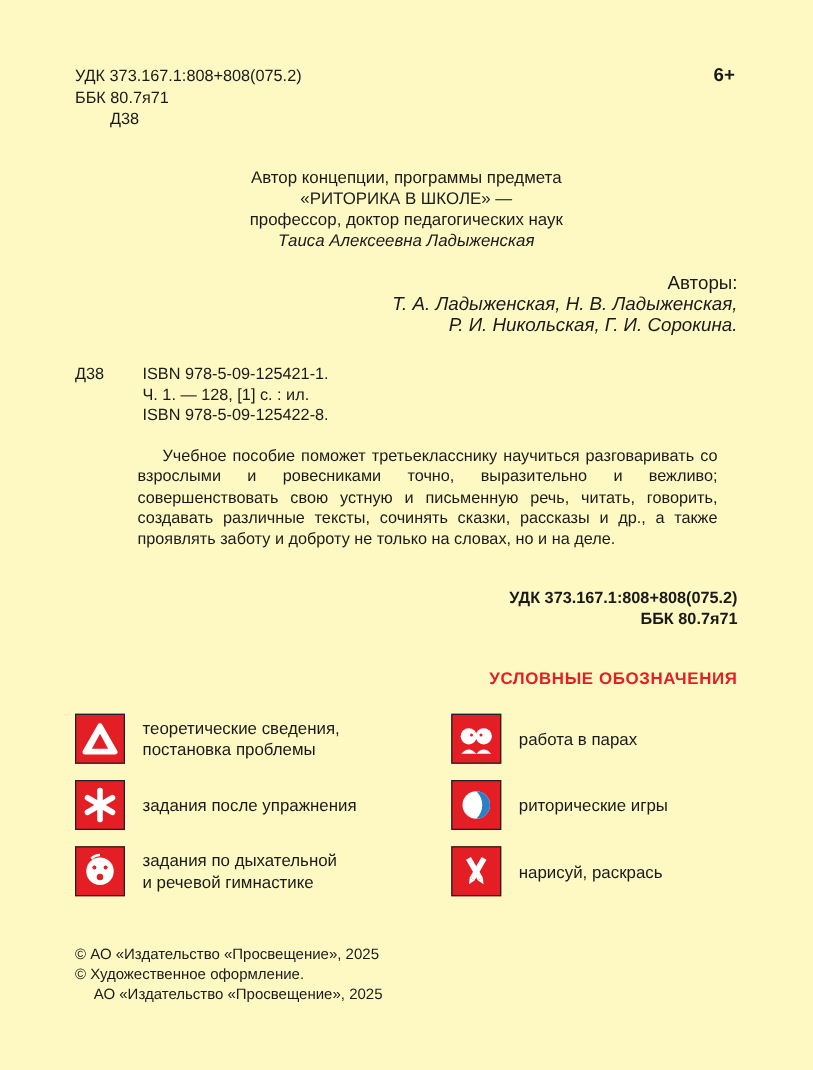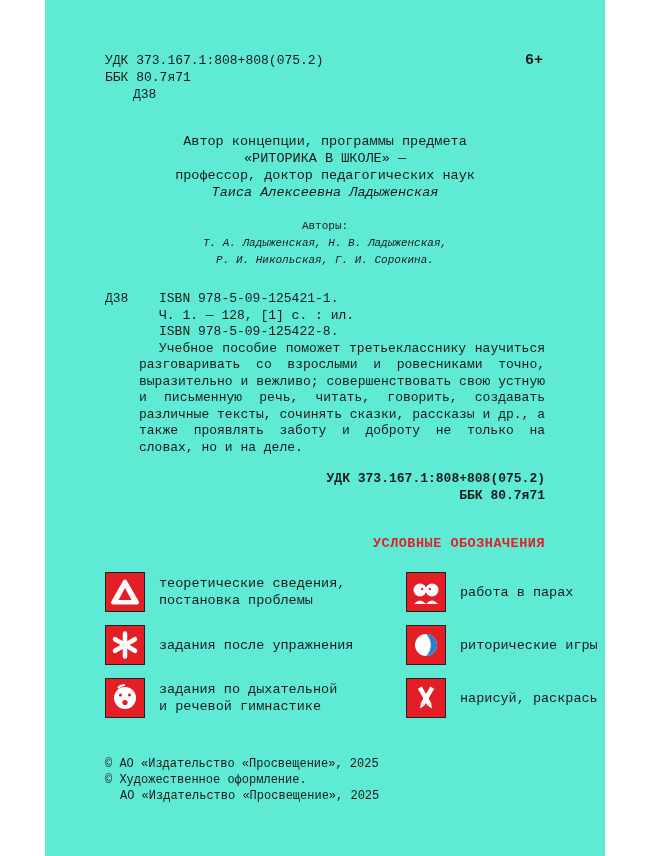--- a/index.html
+++ b/index.html
@@ -1,44 +1,44 @@
 <!DOCTYPE html>
 <html><head>
 <meta charset="utf-8">
 <style>
   html, body { margin: 0; padding: 0; background: #ffffff; }
   .page {
     position: relative;
-    width: 560px;
+    width: 650px;
     height: 856px;
     margin: 0 auto;
-    background: #5eead4;
-    font-family: Liberation Mono, monospace;
+    background: #fef9c3;
+    font-family: Liberation Sans, sans-serif;
     color: #1a1a1a;
     box-sizing: border-box;
     padding: 52px 60px 30px 60px;
     overflow: hidden;
   }
   .top-row { display: flex; justify-content: space-between; align-items: flex-start; }
   .codes { font-size: 13px; line-height: 17px; }
   .codes .indent { margin-left: 28px; }
   .age-badge { font-size: 15px; font-weight: bold; margin-right: 2px; }
 
   .concept-block { margin-top: 30px; text-align: center; font-size: 13.5px; line-height: 17px; }
   .concept-block .it { font-style: italic; }
 
-  .authors-block { margin-top: 17px; text-align: center; font-size: 11px; line-height: 17px; }
+  .authors-block { margin-top: 17px; text-align: right; font-size: 15px; line-height: 17px; }
   .authors-block .it { font-style: italic; }
 
   .biblio { margin-top: 22px; display: flex; font-size: 13px; line-height: 16.5px; }
   .biblio-label { width: 34px; flex: 0 0 34px; }
   .biblio-text { flex: 1; text-align: justify; }
   .biblio-text .lead b { font-weight: bold; }
   .biblio-text .ind { margin-left: 20px; text-align: left; }
-  .biblio-text p { margin: 0; text-indent: 20px; text-align: justify; }
+  .biblio-text p { margin: 16px; text-indent: 20px; text-align: justify; }
 
   .codes-bottom { margin-top: 14px; text-align: right; font-weight: bold; font-size: 13px; line-height: 17px; }
 
   .legend-heading {
     margin-top: 32px;
     text-align: right;
     font-weight: bold;
     font-size: 13.5px;
     letter-spacing: 0.5px;
   }

